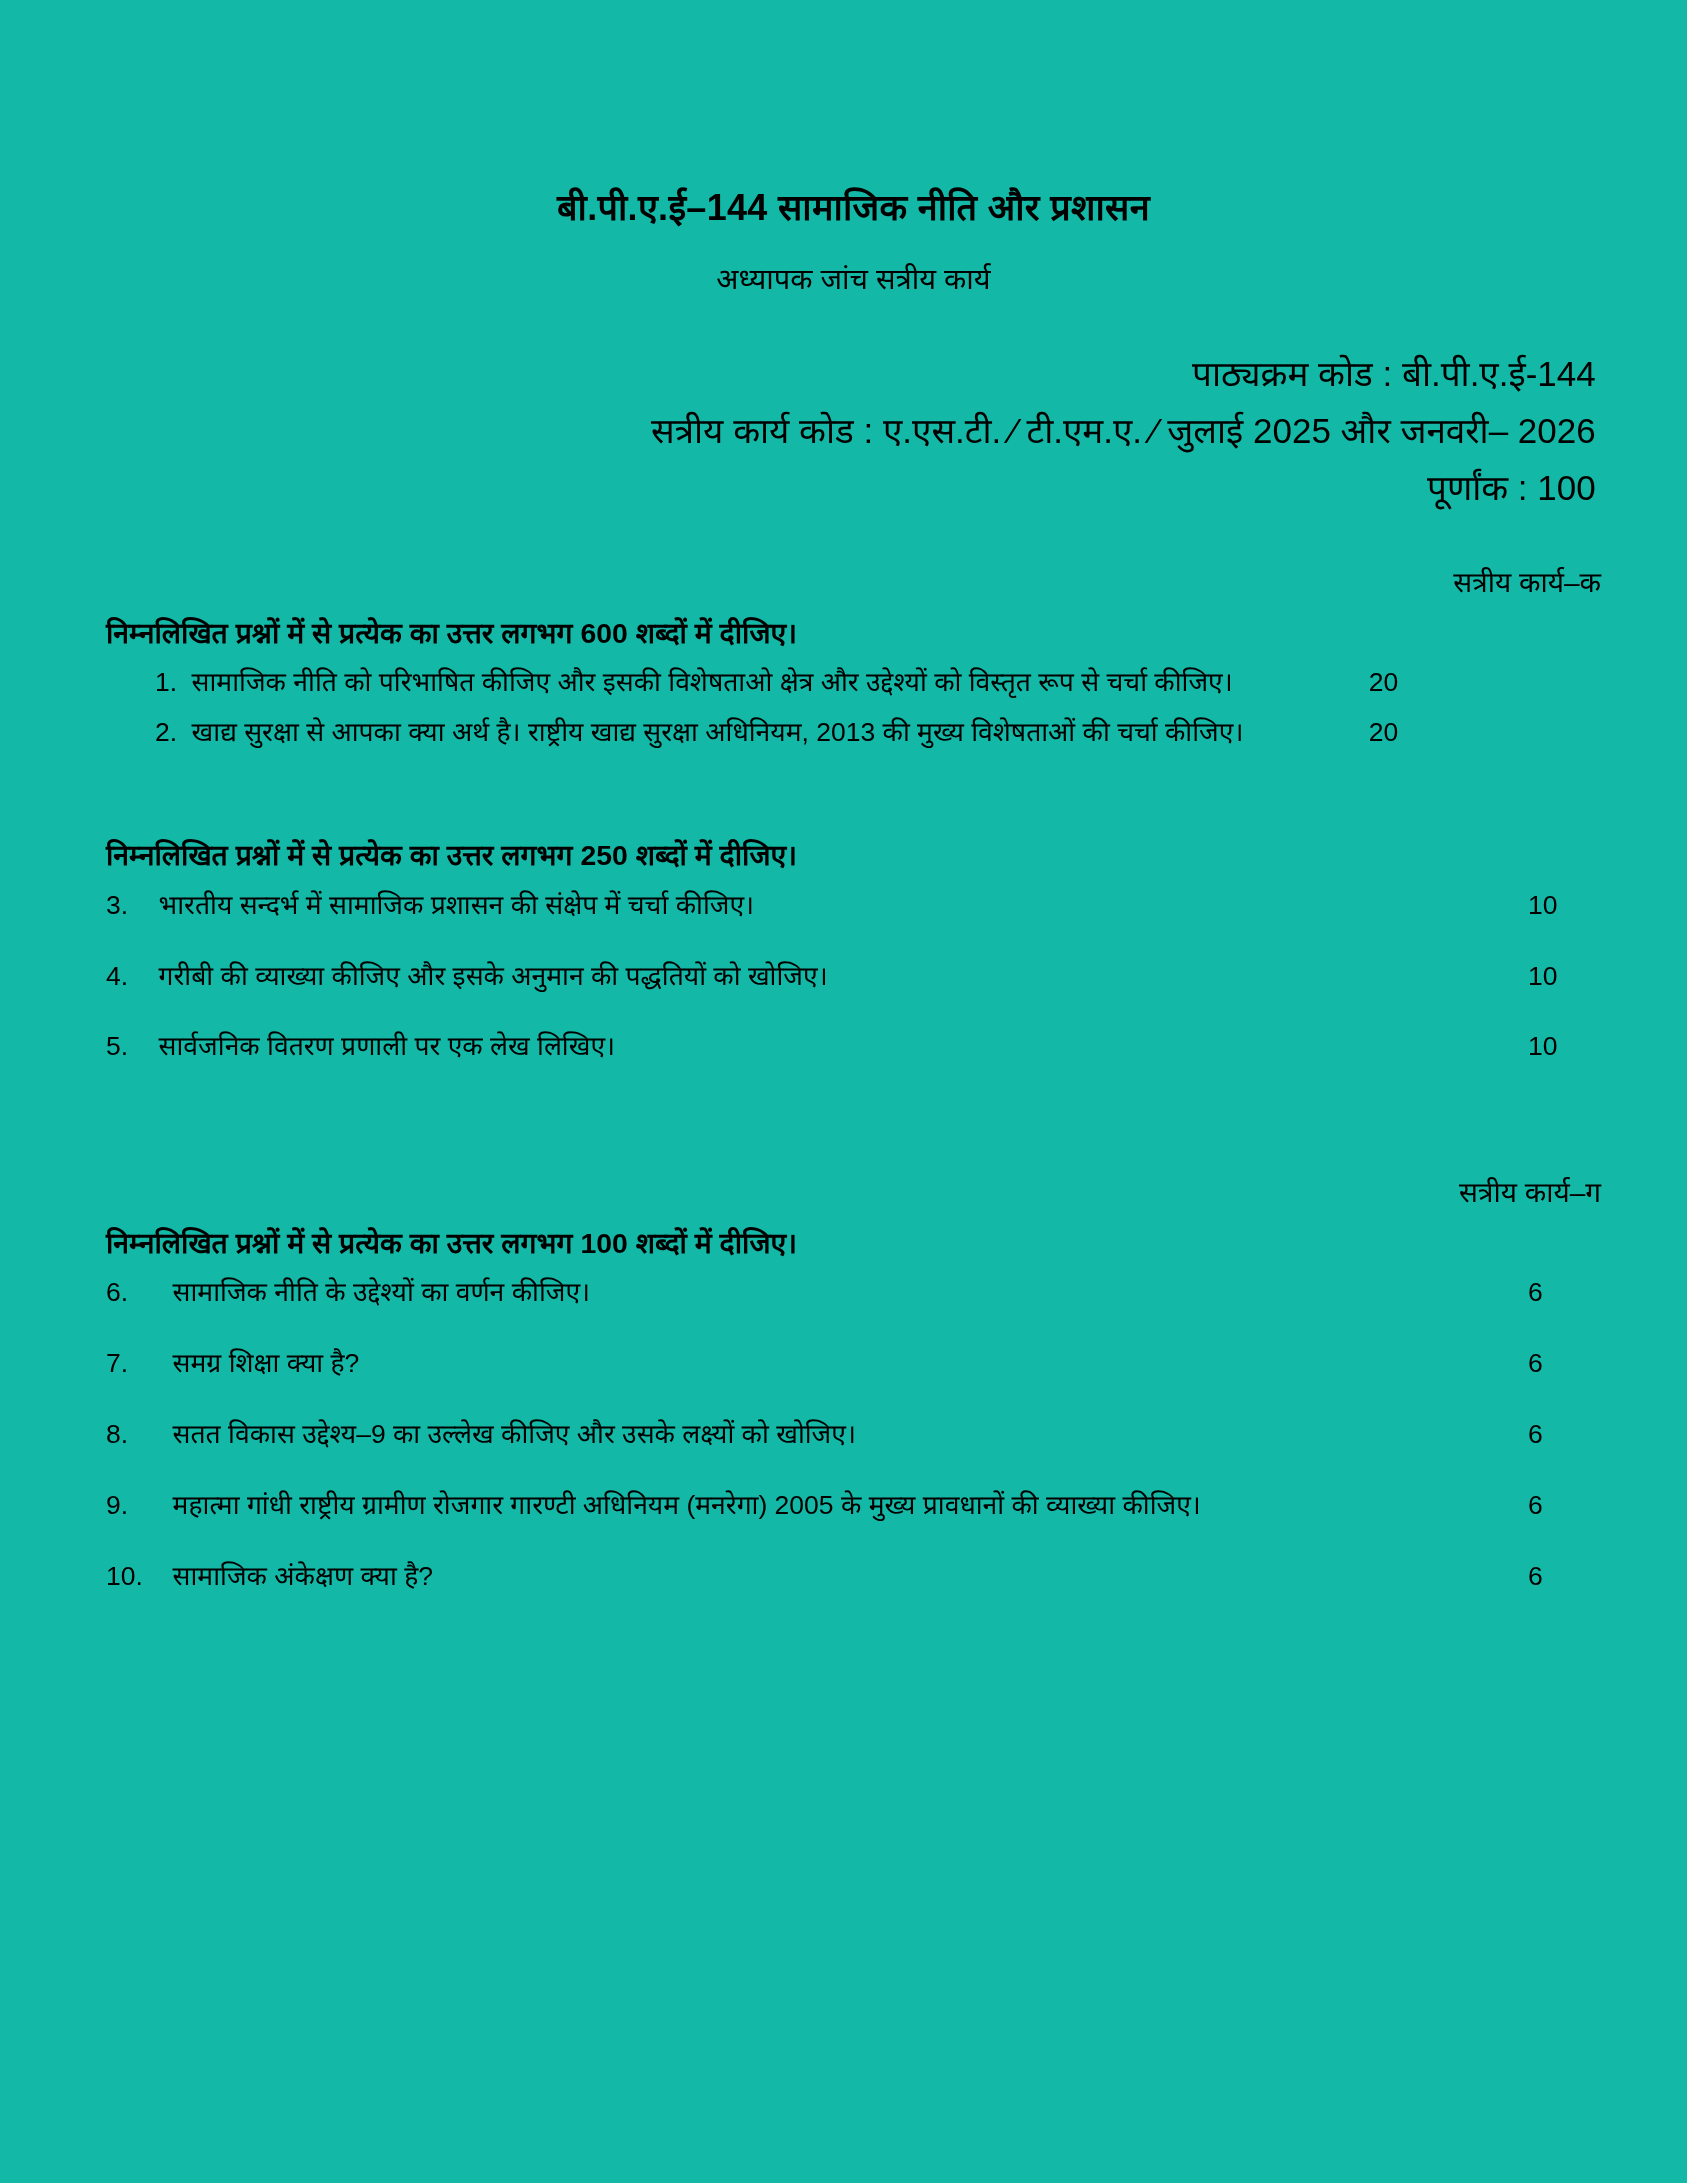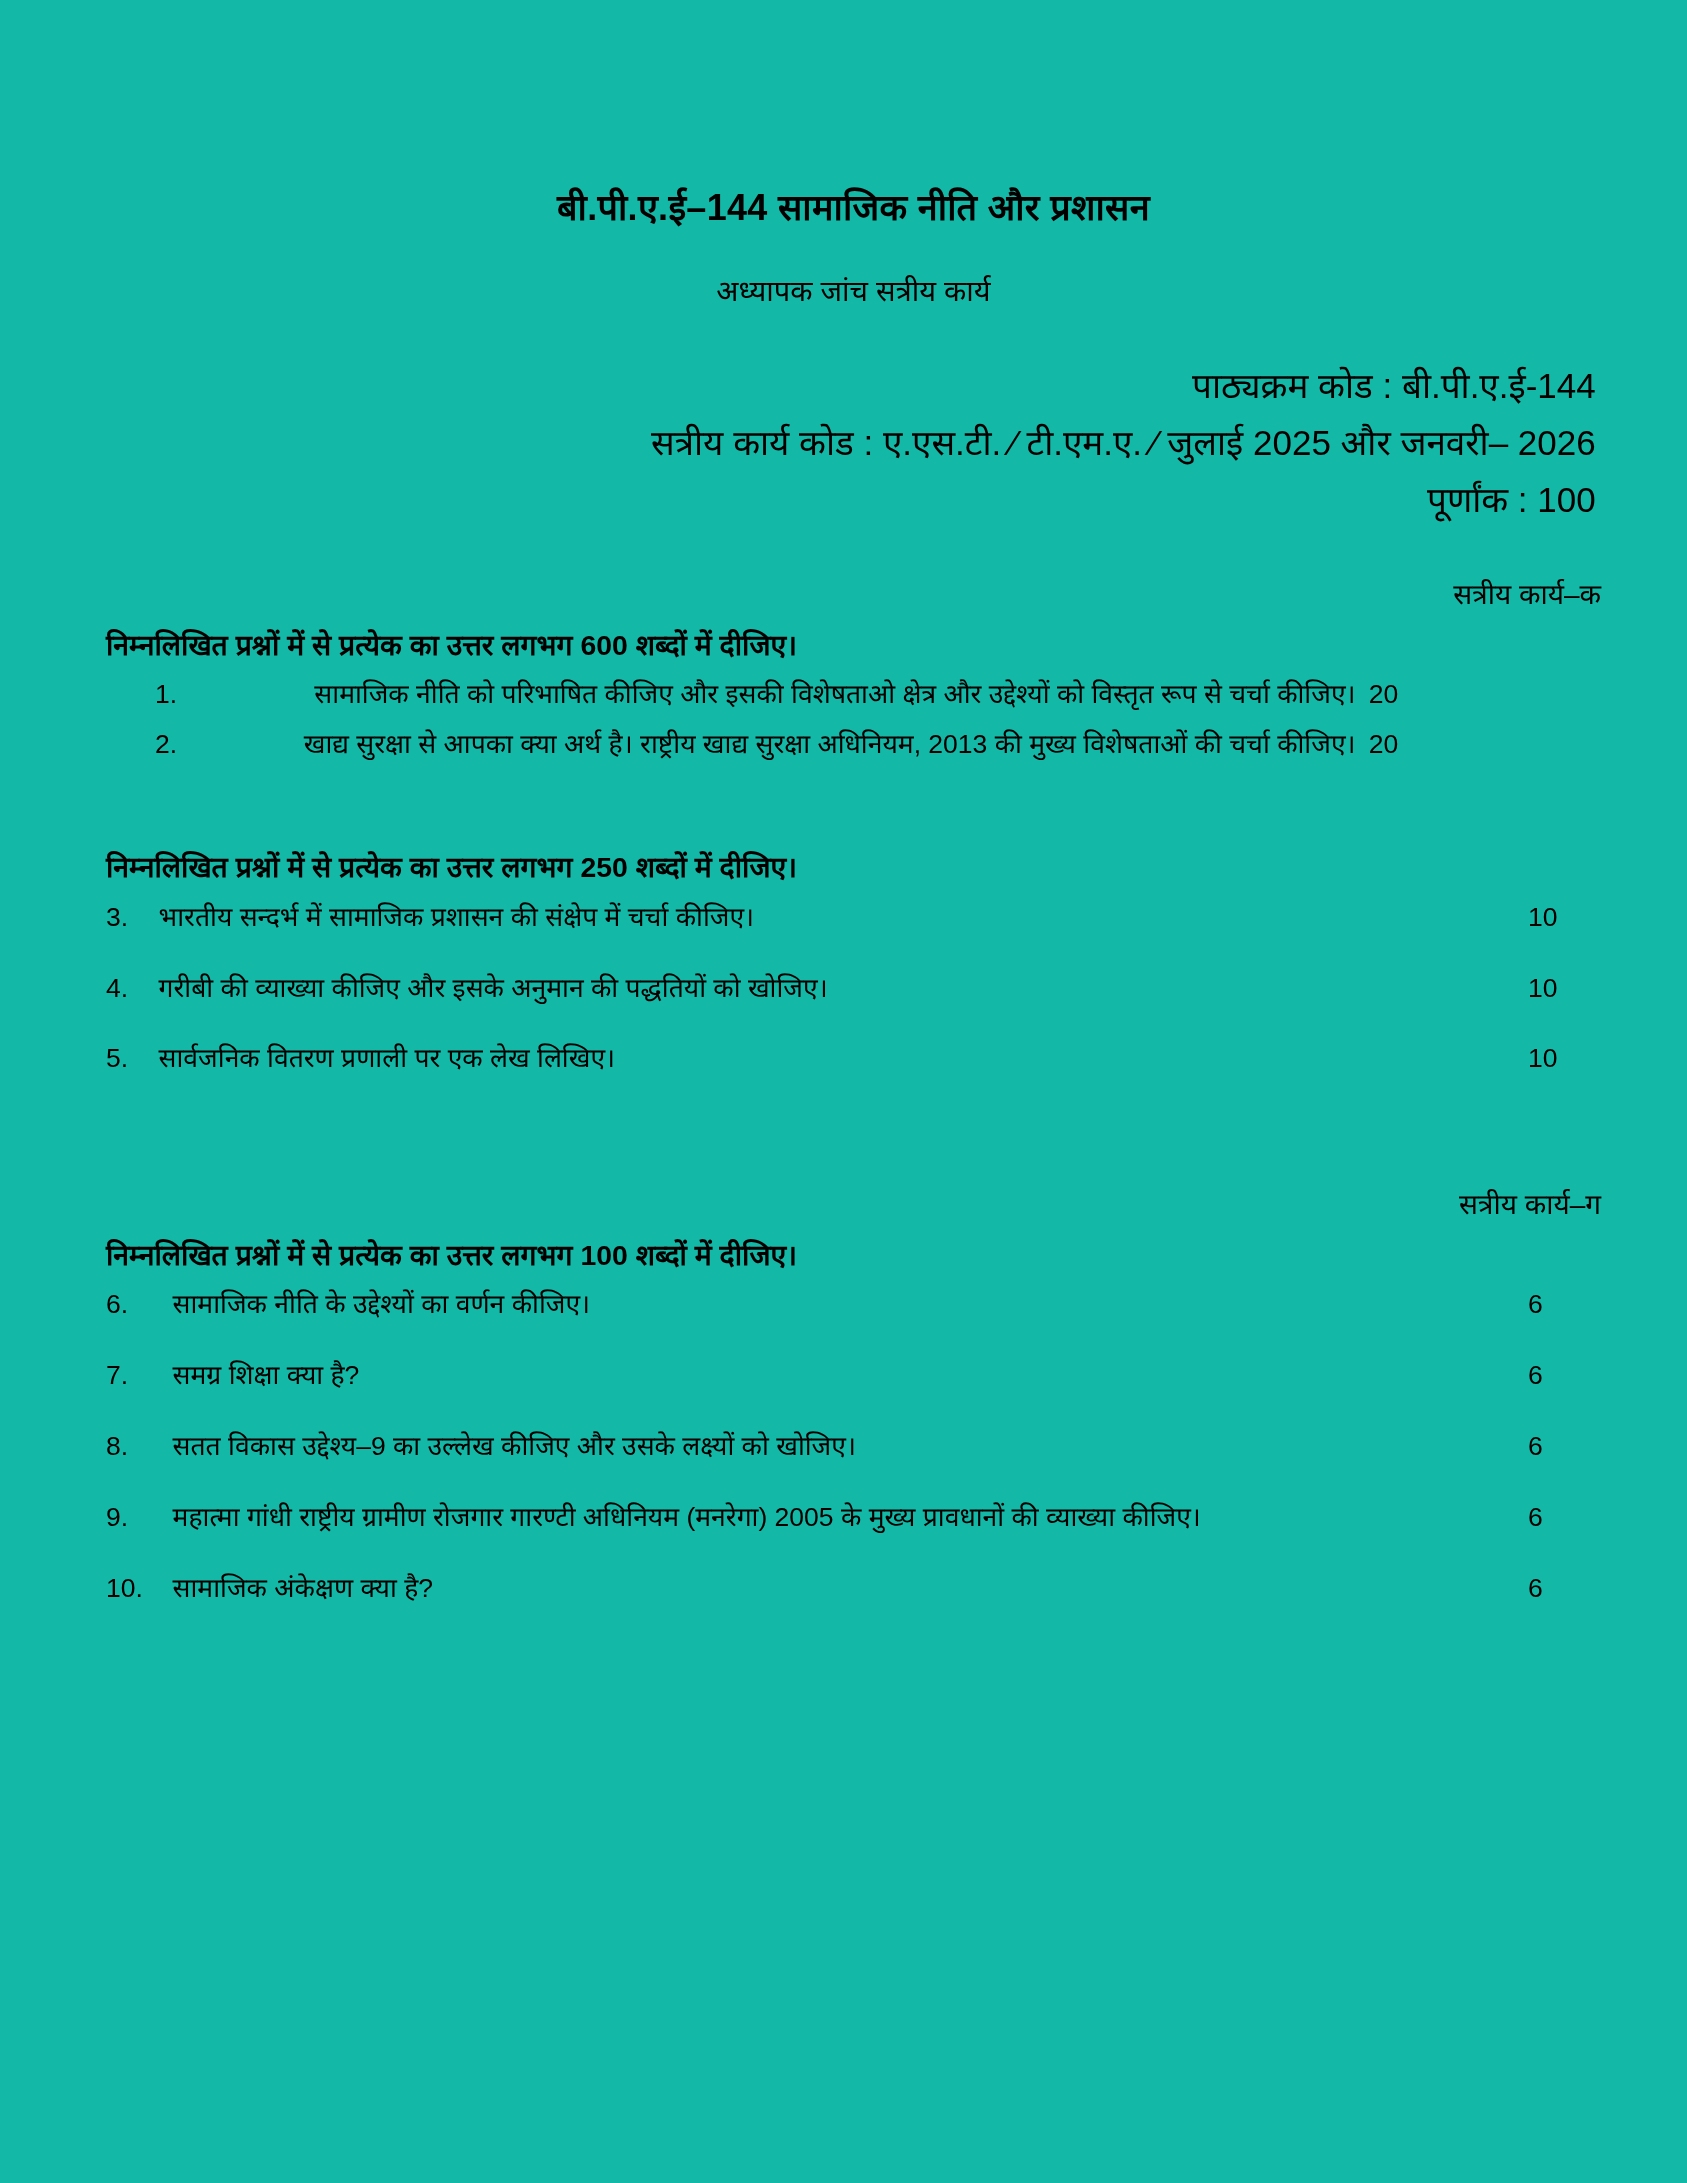--- a/index.html
+++ b/index.html
@@ -33,21 +33,21 @@
     font-size: 36px;
     font-weight: bold;
     letter-spacing: 0.3px;
     margin-top: 185px;
     line-height: 1.25;
   }
   .doc-subtitle {
     text-align: center;
     font-size: 29px;
     font-weight: normal;
-    margin-top: 43px;
+    margin-top: 31px;
     line-height: 1.25;
   }
 
   .meta-block {
     margin-top: 49px;
     text-align: right;
     font-size: 35px;
     line-height: 1.62;
     padding-right: 5.3px;
   }
@@ -93,21 +93,21 @@
   }
   .qrow .qmarks {
     flex: 0 0 73px;
     text-align: left;
     white-space: nowrap;
   }
 
   
   .sec-a .qrow { margin-bottom: 8px; }
   .sec-a .qnum { flex-basis: 71px; padding-right: 14.6px; }
-  .sec-a .qtext { max-width: 1164px; text-align: right; }
+  .sec-a .qtext { max-width: 1164px; }
 
   
   .sec-b .qrow,
   .sec-c .qrow { margin-bottom: 29px; }
   .sec-b .qnum,
   .sec-c .qnum { flex-basis: 42px; padding-right: 10.6px; text-align: left; }
   .sec-c .qnum { flex-basis: 56px; }
 
   .gap-sections { height: 41px; }
 </style>

